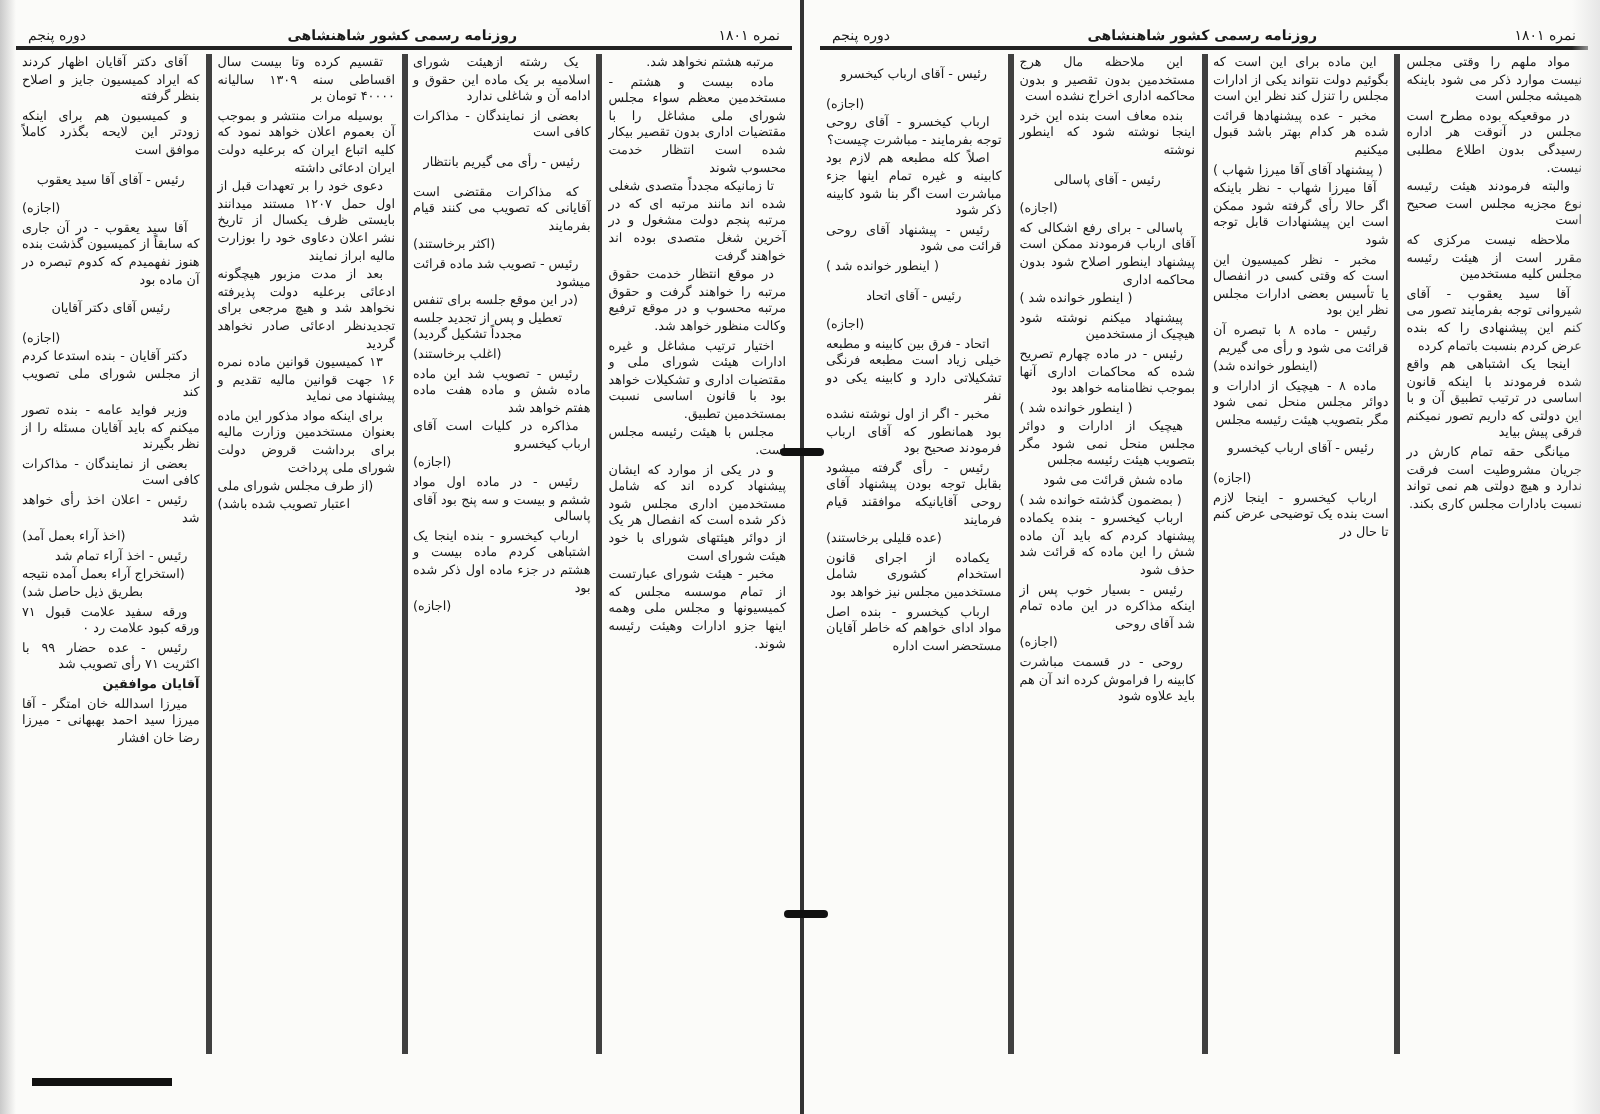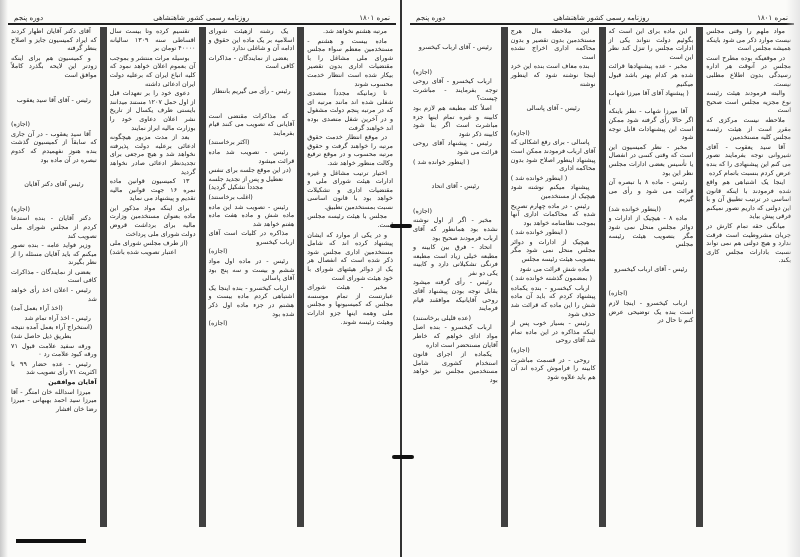--- a/index.html
+++ b/index.html
@@ -28,43 +28,43 @@
     background: linear-gradient(to left, #e6e6e6, rgba(255,255,255,0));
   }
   .header {
     direction: rtl;
     display: flex; justify-content: space-between; align-items: flex-end;
     height: 16px;
     font-size: 7px;
     padding: 0 6px;
   }
   .header span { white-space: nowrap; }
-  .header .title { font-weight: normal; text-align: right; }
+  .header .title { font-weight: bold; text-align: right; }
   .rule {
     height: 2px; background: #222; margin: 1px 0 2px 0;
   }
   .cols {
     direction: rtl;
     display: flex;
     gap: 0;
     height: 500px;
   }
   .col {
     flex: 1;
     padding: 0 3px;
     box-sizing: border-box;
-    border-left: 7px solid #404040;
+    border-left: 3px solid #404040;
     overflow: hidden;
     font-size: 6.4px;
     line-height: 8.6px;
     text-align: justify;
   }
   .col:last-child { border-left: none; }
   .col p { margin: 0 0 1px 0; text-indent: 6px; }
-  .col .speaker { text-align: center; margin: 16px 0; text-indent: 0; }
+  .col .speaker { text-align: center; margin: 6px 0; text-indent: 0; }
   .col .note { text-align: left; margin: 1px 0; text-indent: 0; }
   .col .sig { text-align: right; text-indent: 0; font-weight: bold; }
   .bottom-bar {
     position: absolute; left: 16px; bottom: 14px; width: 70px; height: 4px; background: #111;
   }
   .ink-mark {
     position: absolute; width: 22px; height: 4px; background: #111; border-radius: 2px;
   }
 </style>
 </head>
@@ -190,26 +190,26 @@
         </div>
         <div class="col">
           <p class="speaker">رئیس - آقای ارباب کیخسرو</p>
           <p class="note">(اجازه)</p>
           <p class="">ارباب کیخسرو - آقای روحی توجه بفرمایند - مباشرت چیست؟</p>
           <p class="">اصلاً کله مطبعه هم لازم بود کابینه و غیره تمام اینها جزء مباشرت است اگر بنا شود کابینه ذکر شود</p>
           <p class="">رئیس - پیشنهاد آقای روحی قرائت می شود</p>
           <p class="note">( اینطور خوانده شد )</p>
           <p class="speaker">رئیس - آقای اتحاد</p>
           <p class="note">(اجازه)</p>
+          <p class="">اتحاد - فرق بین کابینه و مطبعه خیلی زیاد است مطبعه فرنگی تشکیلاتی دارد و کابینه یکی دو نفر</p>
           <p class="">مخبر - اگر از اول نوشته نشده بود همانطور که آقای ارباب فرمودند صحیح بود</p>
-          <p class="">اتحاد - فرق بین کابینه و مطبعه خیلی زیاد است مطبعه فرنگی تشکیلاتی دارد و کابینه یکی دو نفر</p>
           <p class="">رئیس - رأی گرفته میشود بقابل توجه بودن پیشنهاد آقای روحی آقایانیکه موافقند قیام فرمایند</p>
           <p class="note">(عده قلیلی برخاستند)</p>
+          <p class="">یکماده از اجرای قانون استخدام کشوری شامل مستخدمین مجلس نیز خواهد بود</p>
           <p class="">ارباب کیخسرو - بنده اصل مواد ادای خواهم که خاطر آقایان مستحضر است اداره</p>
-          <p class="">یکماده از اجرای قانون استخدام کشوری شامل مستخدمین مجلس نیز خواهد بود</p>
         </div>
       </div>
     <div class="ink-mark" style="left:-12px; top:224px;"></div>
     <div class="ink-mark" style="left:-10px; top:455px;"></div>
     <div class="right-edge"></div>
   </div>
 
 </div>
 
 </body></html>

